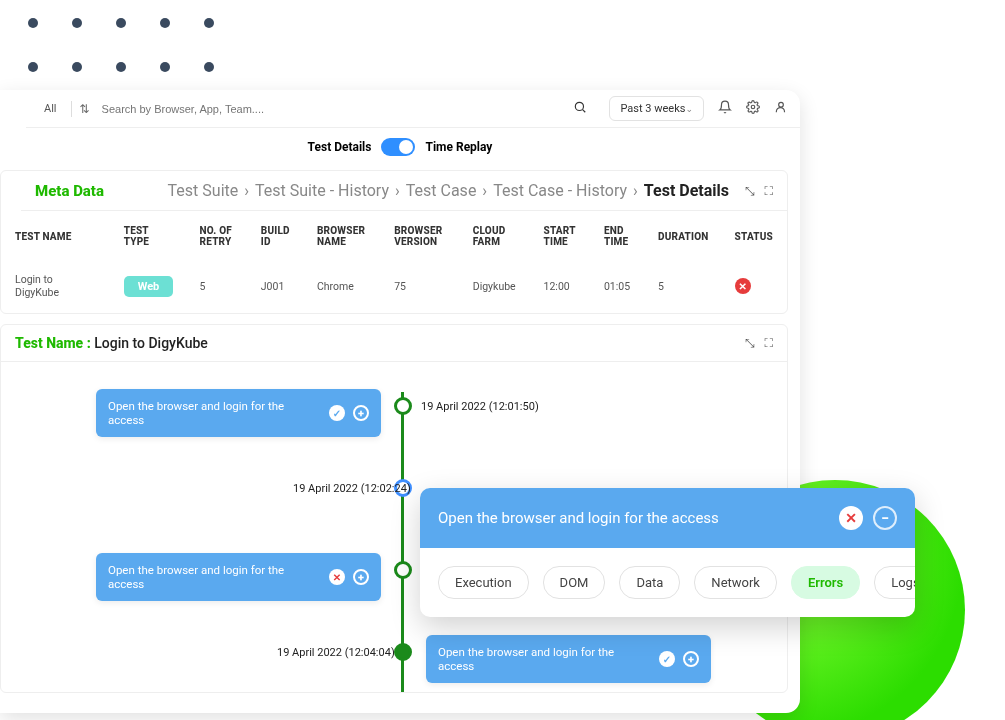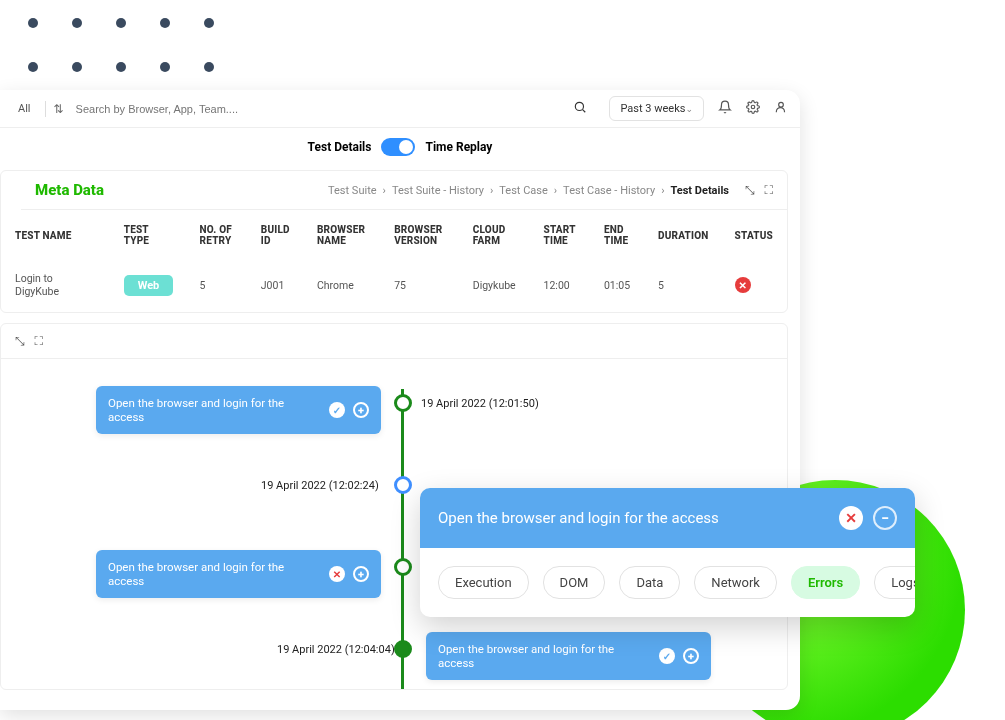--- a/index.html
+++ b/index.html
@@ -37,20 +37,21 @@
     box-shadow: 0 6px 20px rgba(0,0,0,0.12);
     z-index: 2;
     padding-bottom: 10px;
   }
   .topbar {
     display: flex;
     align-items: center;
     padding: 6px 12px;
     gap: 8px;
     border-bottom: 1px solid #eee;
+    margin-left: 26px;
   }
   .topbar .all { font-size: 11px; color: #555; padding: 4px 6px; }
   .topbar .divider { width: 1px; height: 16px; background: #ddd; }
   .filter-icon { font-size: 12px; color: #666; }
   .search-wrap { flex: 1; position: relative; }
   .search { width: 100%; border: none; outline: none; font-size: 11px; padding: 6px 4px; color: #666; }
   .search-glass { color: #333; font-size: 13px; margin-right: 8px; }
   .date-pill {
     display: flex; align-items: center; 
     border: 1px solid #e2e2e2; border-radius: 6px;
@@ -70,21 +71,21 @@
     border-radius: 6px;
     background: #fff;
   }
   .card-head {
     display: flex; align-items: center; justify-content: space-between;
     padding: 10px 14px;
     border-bottom: 1px solid #eee;
     margin-left: 20px;
   }
   .meta-title { color: #1fb900; font-weight: 800; font-size: 15px; }
-  .crumbs { display: flex; align-items: center; gap: 6px; font-size: 11px; color: #888; }
+  .crumbs { display: flex; align-items: center; gap: 6px; font-size: 16px; color: #888; }
   .crumbs .active { color: #222; font-weight: 700; }
   .crumbs .c { color: #888; }
   .head-icons { display: flex; gap: 10px; color: #555; }
   .icon-btn { font-size: 12px; cursor: pointer; }
   
   .meta-table { width: 100%; }
   .meta-table th, .meta-table td {
     text-align: left; padding: 12px 12px; font-size: 10.5px; color: #555;
   }
   .meta-table th { font-weight: 800; color: #333; letter-spacing: 0.2px; font-size: 10px;}
@@ -323,39 +324,43 @@
           <td>01:05</td>
           <td>5</td>
           <td><span class="status-x">✕</span></td>
         </tr>
       </tbody>
     </table>
   </div>
 
   <div class="test-card">
     <div class="test-head">
+      <div class="test-title">
+        <span class="lbl">Test Name :</span>
+        <span class="val">Login to DigyKube</span>
+      </div>
       <div class="head-icons">
         <span class="icon-btn">⤡</span>
         <span class="icon-btn">⛶</span>
       </div>
     </div>
 
     <div class="timeline">
       <div class="rail"></div>
 
       <div class="node" style="top:5px;"></div>
       <div class="step-pill" style="top:-3px; left:95px; width:285px;">
         <span style="flex:1;">Open the browser and login for the access</span>
         <span class="circle-icn">✓</span>
         <span class="plus-icn">+</span>
       </div>
       <div class="ts" style="top:8px; left:420px;">19 April 2022 (12:01:50)</div>
 
       <div class="node selected" style="top:87px;"></div>
-      <div class="ts" style="top:90px; left:260px;">19 April 2022 (12:02:24)</div>
+      <div class="ts" style="top:90px; left:292px;">19 April 2022 (12:02:24)</div>
 
       <div class="node" style="top:169px;"></div>
       <div class="step-pill" style="top:161px; left:95px; width:285px;">
         <span style="flex:1;">Open the browser and login for the access</span>
         <span class="x-icn">✕</span>
         <span class="plus-icn">+</span>
       </div>
       <div class="ts" style="top:172px; left:420px;">19 April 2022 (12:03:44)</div>
 
       <div class="node fill" style="top:251px;"></div>

